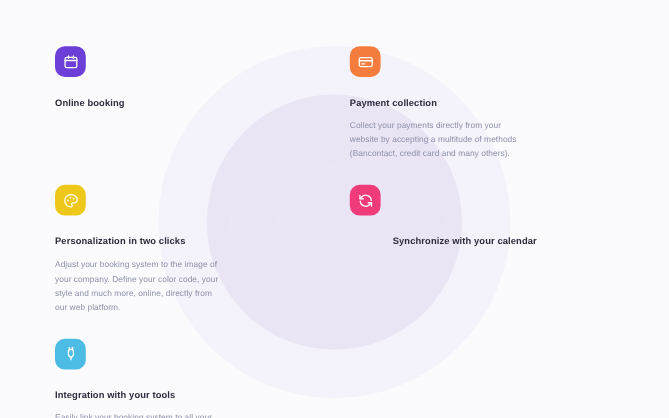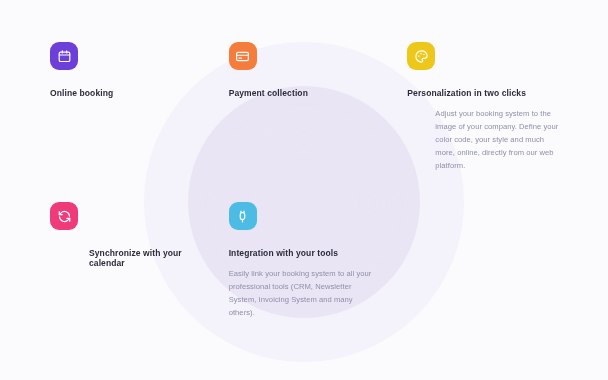--- a/index.html
+++ b/index.html
@@ -34,21 +34,21 @@
     left:229px; top:127px;
     background:#e8e3f4;
     filter:blur(12px);
     opacity:.85;
   }
 
   
   #grid {
     position:relative;
     display:grid;
-    grid-template-columns:repeat(3, 1fr);
+    grid-template-columns:repeat(2, 1fr);
     grid-template-rows:repeat(2, 1fr);
     column-gap:22px;
     row-gap:22px;
     padding:42px 44px 40px 50px;
     width:608px; height:380px;
   }
   .card { position:relative; }
 
   
   .icon-tile {
@@ -108,35 +108,36 @@
       <div class="icon-tile" style="background: rgb(244, 124, 60);">
         <span>
           <svg width="15" height="15" viewBox="0 0 24 24" fill="none" stroke="#ffffff" stroke-width="1.9" stroke-linecap="round" stroke-linejoin="round">
             <rect x="2.6" y="5.5" width="18.8" height="13" rx="2.2"></rect>
             <line x1="2.6" y1="10" x2="21.4" y2="10"></line>
             <line x1="6.2" y1="14.6" x2="10.5" y2="14.6"></line>
           </svg>
         </span>
       </div>
       <div class="card-title" style="color: rgb(43, 43, 60);">Payment collection</div>
+      <div class="card-body" style="color: rgb(141, 143, 168);">Collect your payments directly from your website by accepting a multitude of methods (Bancontact, credit card and many others).</div>
     </div>
 
     <div class="card">
       <div class="icon-tile" style="background: rgb(237, 200, 27);">
         <span>
           <svg width="15" height="15" viewBox="0 0 24 24" fill="none" stroke="#ffffff" stroke-width="1.8" stroke-linecap="round" stroke-linejoin="round">
             <path d="M12 3a9 9 0 1 0 0 18c1.2 0 1.9-.9 1.9-1.8 0-.5-.2-.9-.5-1.2-.3-.3-.5-.7-.5-1.2 0-1 .8-1.8 1.8-1.8h1.7A4.6 4.6 0 0 0 21 10.4C21 6.3 16.9 3 12 3z"></path>
             <circle cx="7.6" cy="11.4" r="1.25" fill="#ffffff" stroke="none"></circle>
             <circle cx="11.2" cy="7.6" r="1.25" fill="#ffffff" stroke="none"></circle>
             <circle cx="15.9" cy="8.9" r="1.25" fill="#ffffff" stroke="none"></circle>
           </svg>
         </span>
       </div>
       <div class="card-title" style="color: rgb(43, 43, 60);">Personalization in two clicks</div>
-      <div class="card-body" style="color: rgb(141, 143, 168); margin-left: 28px;">Adjust your booking system to the image of your company. Define your color code, your style and much more, online, directly from our web platform.</div>
+      <div class="card-body" style="color: rgb(141, 143, 168);">Adjust your booking system to the image of your company. Define your color code, your style and much more, online, directly from our web platform.</div>
     </div>
 
     <div class="card">
       <div class="icon-tile" style="background: rgb(239, 59, 122);">
         <span>
           <svg width="15" height="15" viewBox="0 0 24 24" fill="none" stroke="#ffffff" stroke-width="1.9" stroke-linecap="round" stroke-linejoin="round">
             <path d="M20 11.5A8 8 0 0 0 6.1 6.6L3.8 8.8"></path>
             <polyline points="3.6,4.3 3.6,9.1 8.4,9.1"></polyline>
             <path d="M4 12.5a8 8 0 0 0 13.9 4.9l2.3-2.2"></path>
             <polyline points="20.4,19.7 20.4,14.9 15.6,14.9"></polyline>

